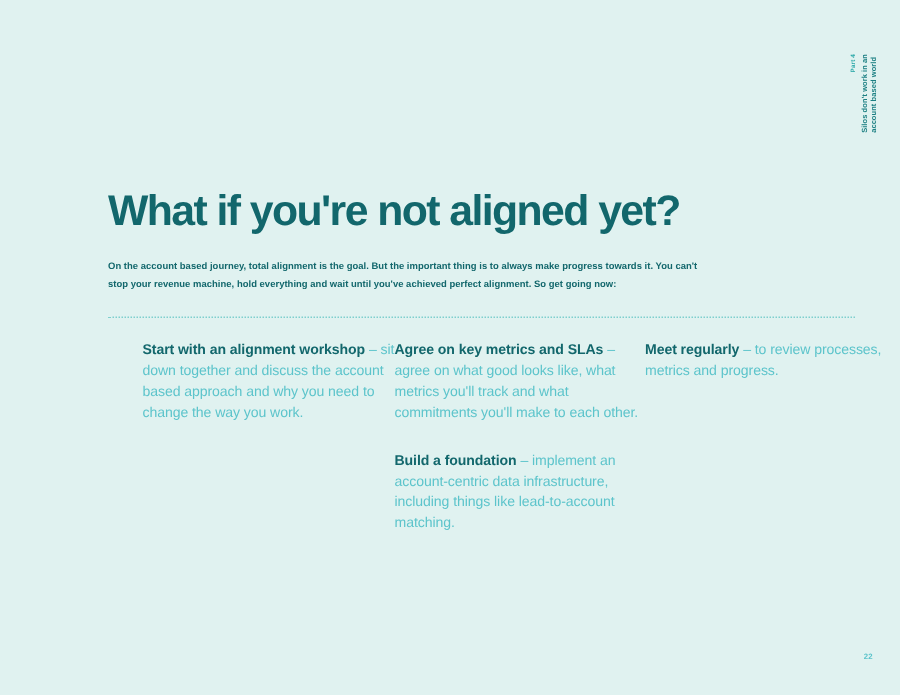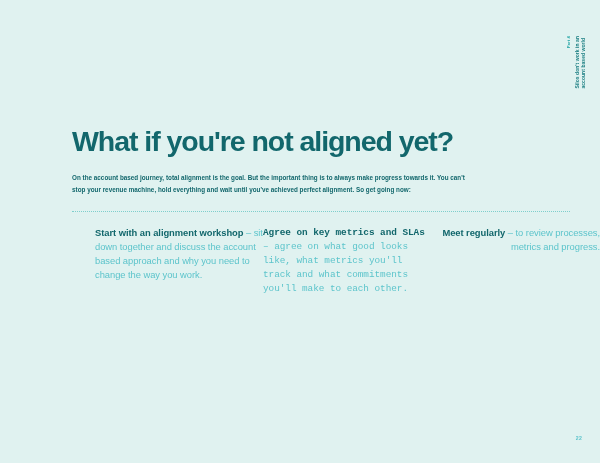--- a/index.html
+++ b/index.html
@@ -94,22 +94,22 @@
     position: absolute;
     left: 72px;
     top: 226px;
     width: 505px;
     display: flex;
     gap: 0;
     margin-left: 23px;
   }
   .col { }
   .col-1 { width: 168px; }
-  .col-2 { width: 167px; font-family: Liberation Mono, monospace; }
-  .col-3 { width: 170px; text-align: right; }
+  .col-2 { width: 167px; }
+  .col-3 { width: 170px; }
 
   .block { margin-bottom: 18px; }
   .block:last-child { margin-bottom: 0; }
 
   .block p {
     margin: 0;
     font-size: 9.4px;
     line-height: 1.48;
     color: #5cc4cb;
     letter-spacing: -0.05px;
@@ -154,20 +154,23 @@
     <div class="col col-1">
       <div class="block">
         <p><b>Start with an alignment workshop</b><span> – sit down together and discuss the account based approach and why you need to change the way you work.</span></p>
       </div>
     </div>
 
     <div class="col col-2">
       <div class="block">
         <p><b>Agree on key metrics and SLAs</b><span> – agree on what good looks like, what metrics you'll track and what commitments you'll make to each other.</span></p>
       </div>
+      <div class="block">
+        <p><b>Build a foundation</b><span> – implement an account-centric data infrastructure, including things like lead-to-account matching.</span></p>
+      </div>
     </div>
 
     <div class="col col-3">
       <div class="block">
         <p><b>Meet regularly</b><span> – to review processes, metrics and progress.</span></p>
       </div>
     </div>
 
   </div>
 

